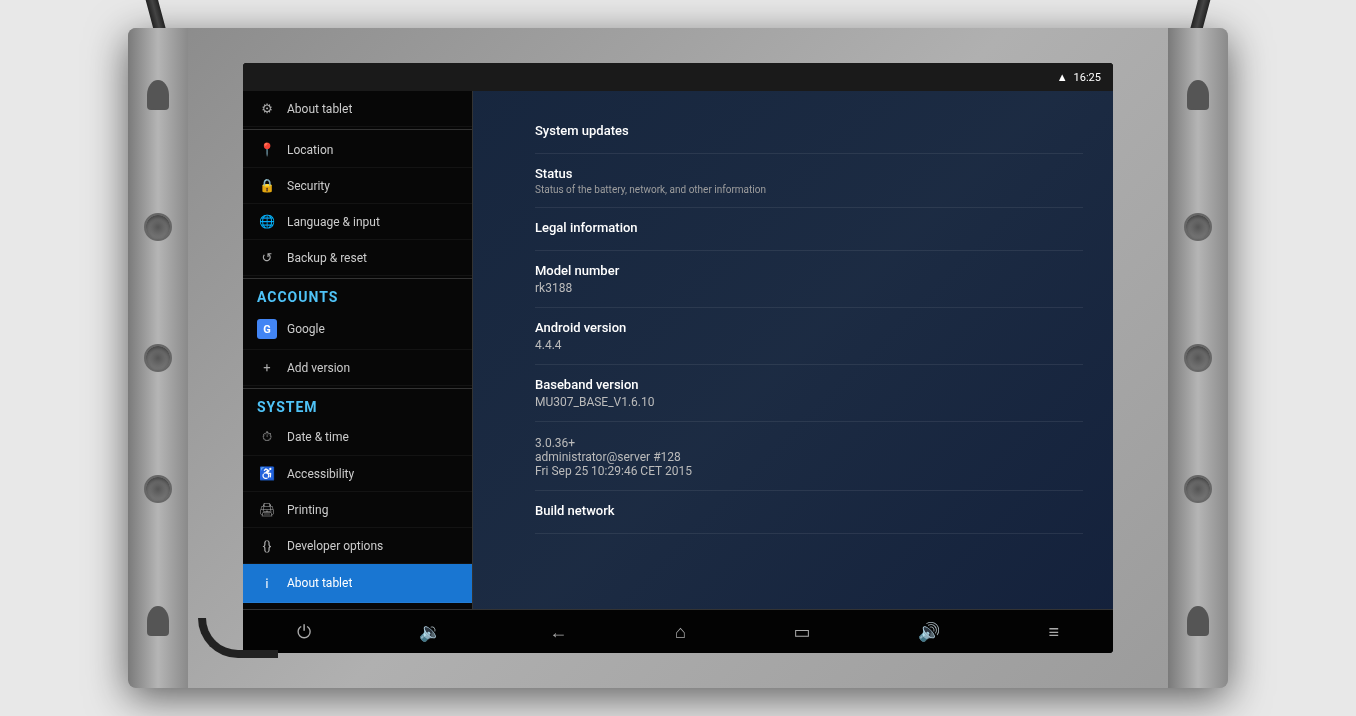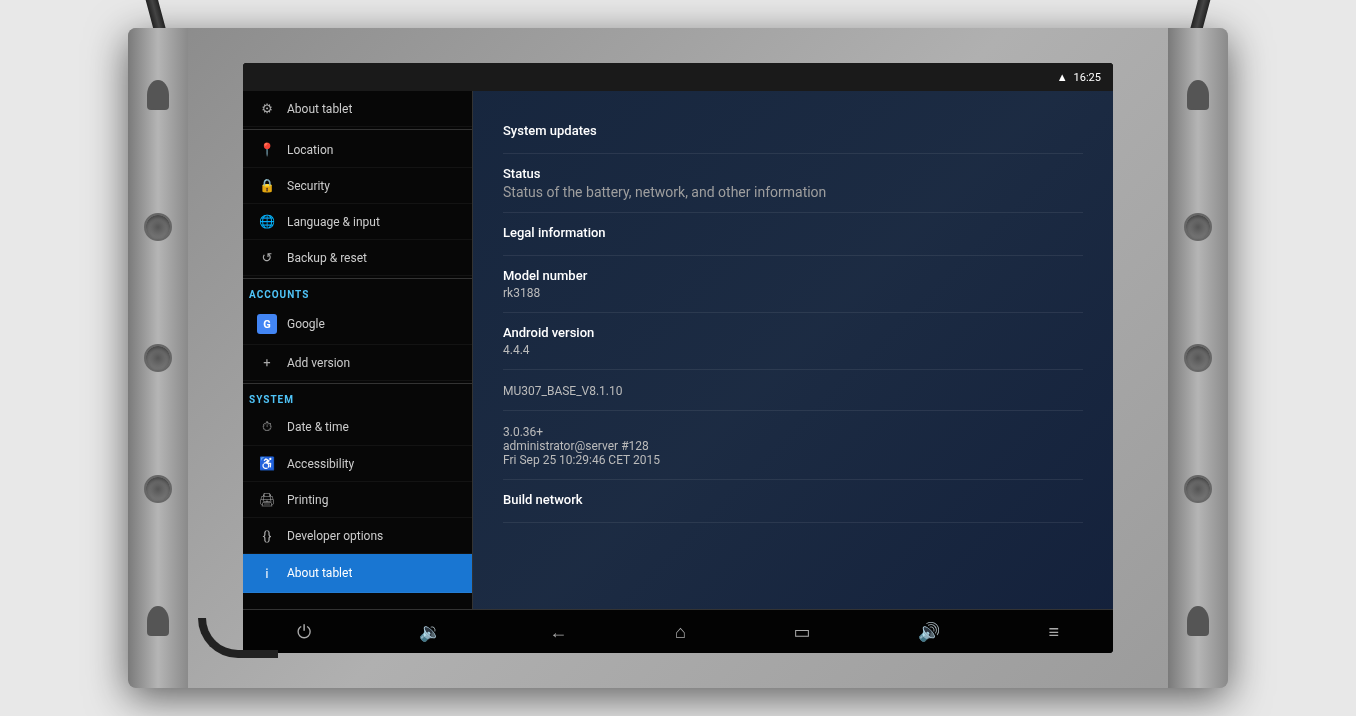--- a/index.html
+++ b/index.html
@@ -157,22 +157,22 @@
 
     .item-icon {
       width: 20px;
       text-align: center;
       color: #aaa;
       font-size: 13px;
       flex-shrink: 0;
     }
 
     .section-header {
-      padding: 8px 6px 4px;
-      font-size: 10px;
+      padding: 8px 14px 4px;
+      font-size: 14px;
       color: #4fc3f7;
       letter-spacing: 1px;
       text-transform: uppercase;
       font-weight: bold;
     }
 
     .divider {
       height: 1px;
       background: #333;
       margin: 2px 0;
@@ -197,30 +197,31 @@
         rgba(60,100,150,0.2) 50%,
         rgba(20,40,80,0.4) 100%);
       pointer-events: none;
     }
 
     .content-item {
       padding: 12px 0;
       border-bottom: 1px solid rgba(255,255,255,0.08);
       position: relative;
       z-index: 1;
+      margin-left: 32px;
     }
     .content-item-title {
       color: #ffffff;
       font-size: 13px;
       font-weight: 500;
       margin-bottom: 3px;
     }
     .content-item-subtitle {
       color: #9e9e9e;
-      font-size: 14px;
+      font-size: 10px;
     }
     .content-item-value {
       color: #bbbbbb;
       font-size: 12px;
       margin-top: 2px;
     }
 
     
     .nav-bar {
       height: 44px;
@@ -388,21 +389,22 @@
             <div class="content-item-title">Model number</div>
             <div class="content-item-value">rk3188</div>
           </div>
 
           <div class="content-item">
             <div class="content-item-title">Android version</div>
             <div class="content-item-value">4.4.4</div>
           </div>
 
           <div class="content-item">
-            <div class="content-item-value">MU307_BASE_V8.1.10</div>
+            <div class="content-item-title">Baseband version</div>
+            <div class="content-item-value">MU307_BASE_V1.6.10</div>
           </div>
 
           <div class="content-item">
             <div class="content-item-value" style="white-space: pre-line;">3.0.36+
 administrator@server #128
 Fri Sep 25 10:29:46 CET 2015</div>
           </div>
 
           <div class="content-item">
             <div class="content-item-title">Build network</div>

